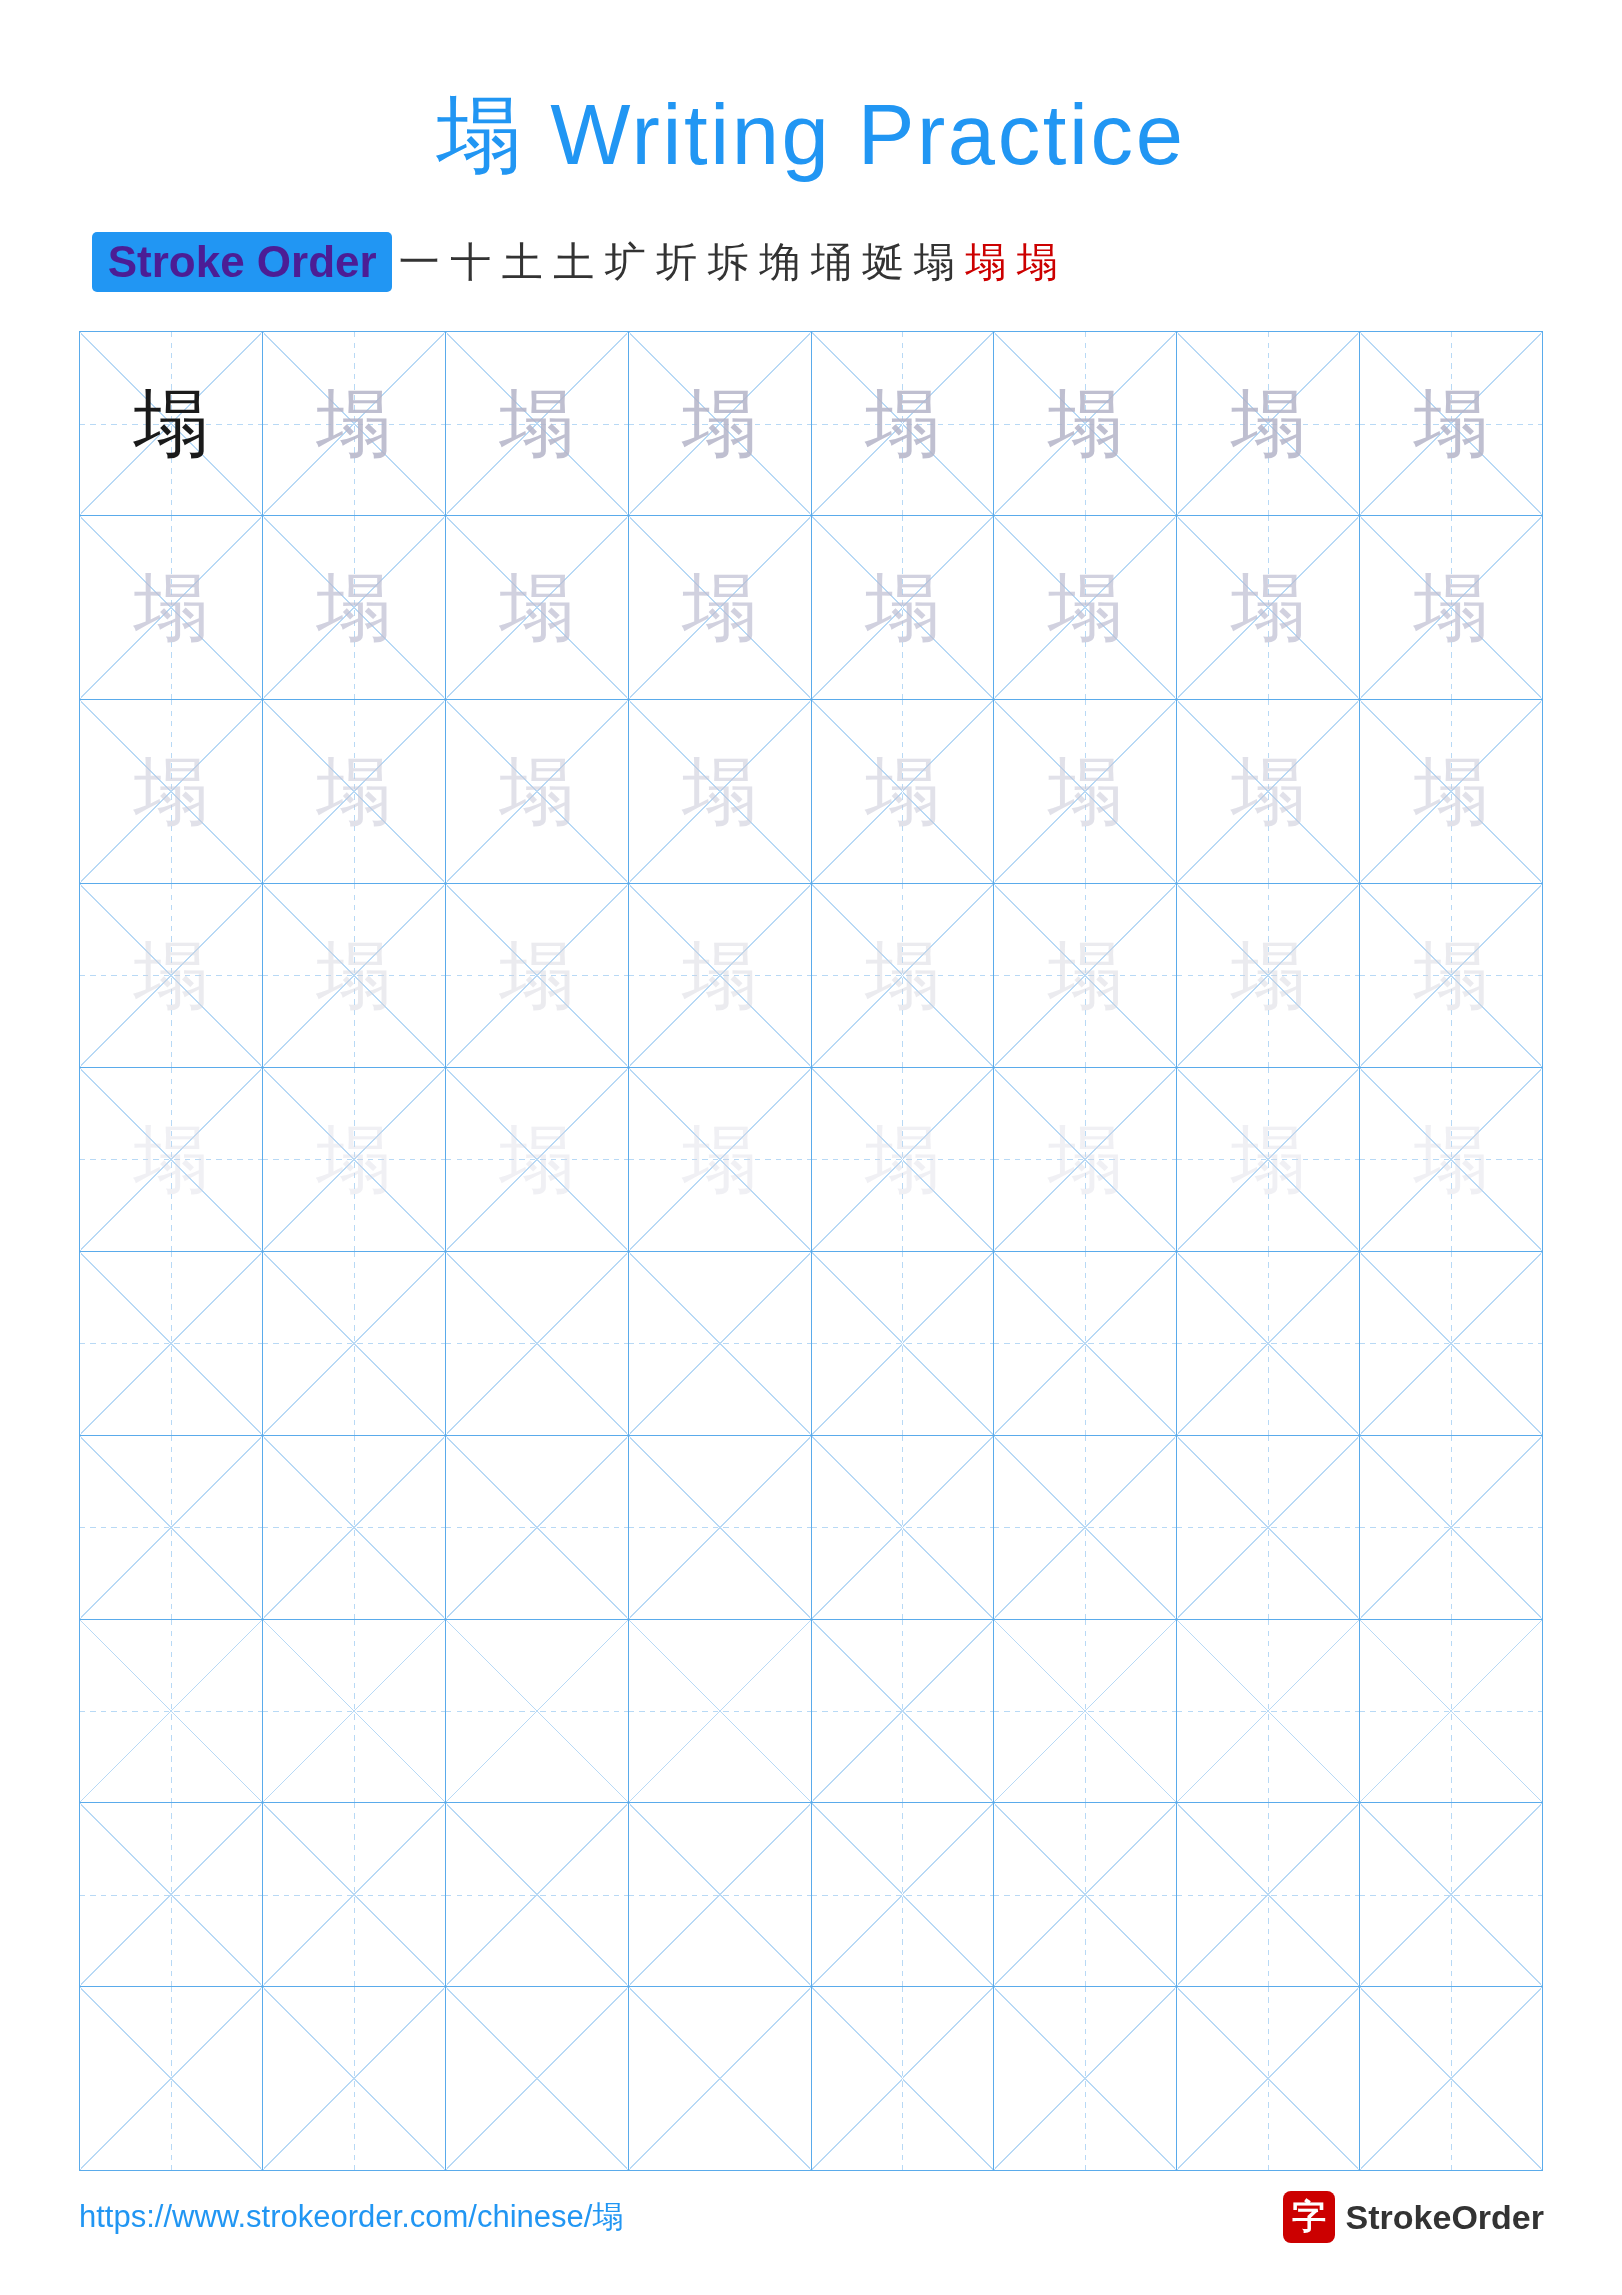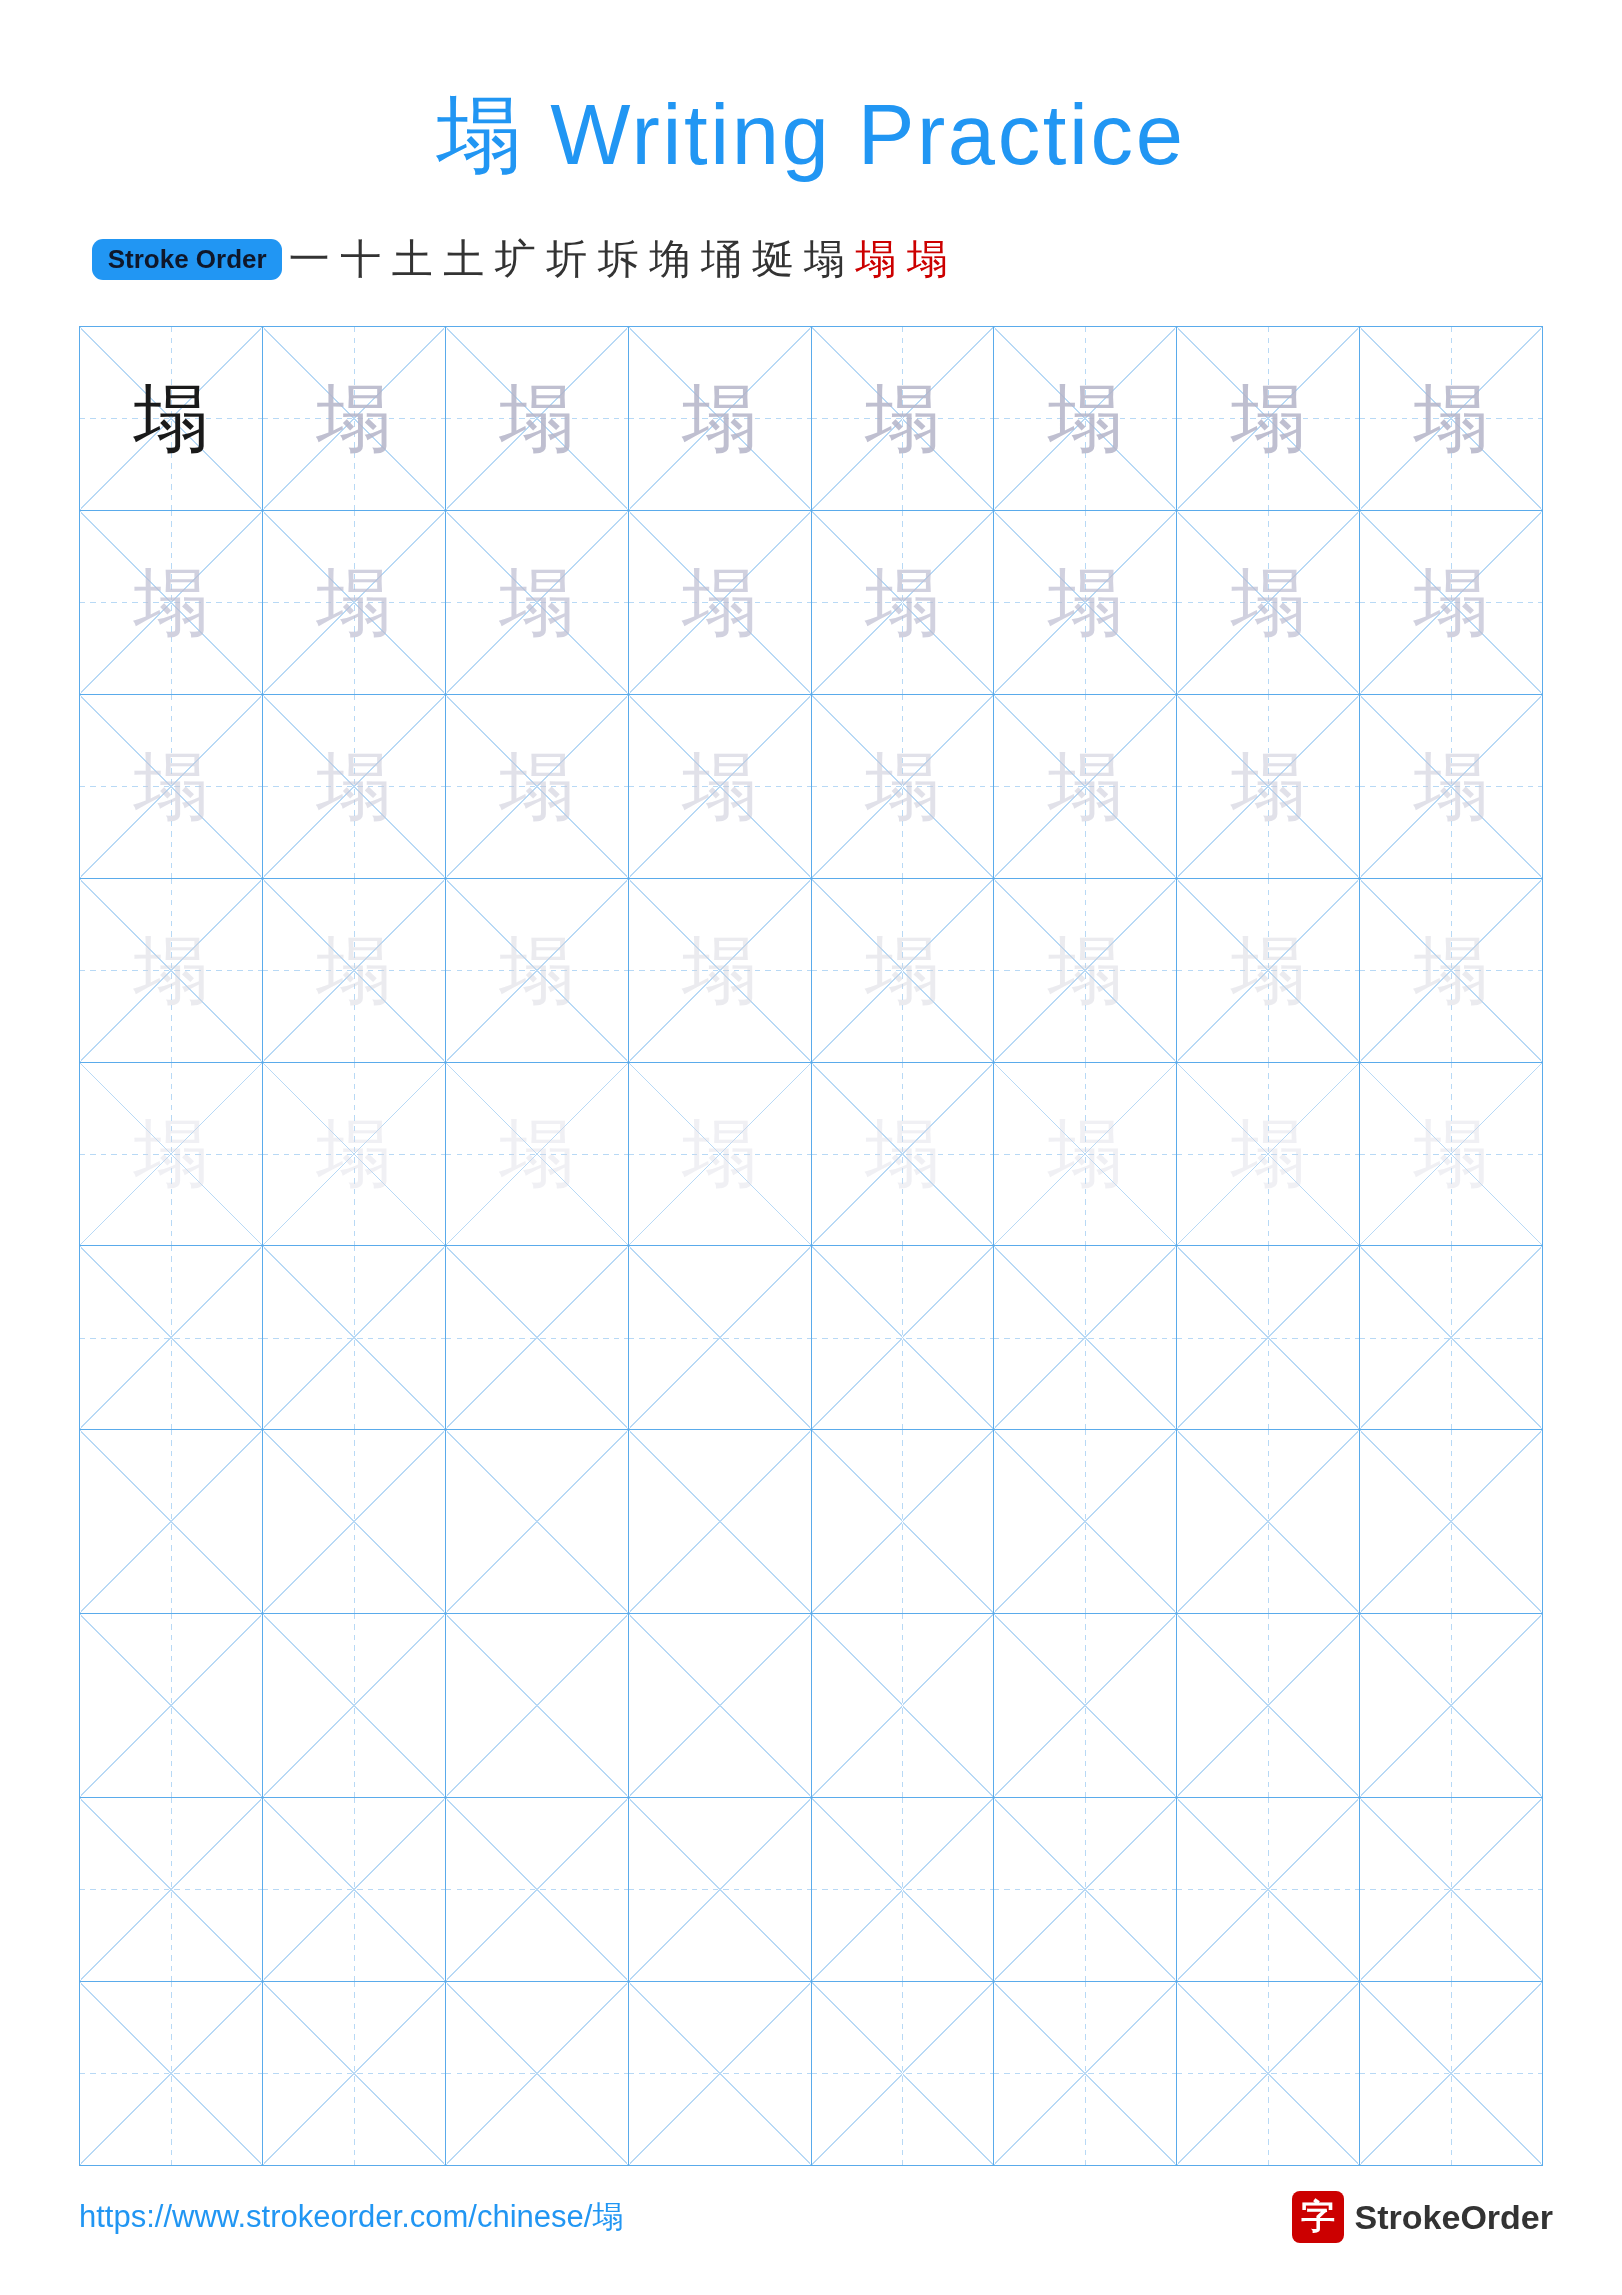--- a/index.html
+++ b/index.html
@@ -41,24 +41,24 @@
       display: flex;
       flex-wrap: wrap;
       align-items: center;
       margin-bottom: 39px;
       padding: 0 13px;
       gap: 6.5px;
     }
 
     .stroke-order-badge {
       background: #2196F3;
-      color: #0f172a;
+      color: #4c1d95;
       padding: 5.2px 15.7px;
-      border-radius: 11px;
-      font-size: 26px;
+      border-radius: 5px;
+      font-size: 44px;
       font-family: 'Arial', sans-serif;
       font-weight: bold;
       white-space: nowrap;
     }
 
     .stroke-sequence {
       display: flex;
       flex-wrap: wrap;
       align-items: center;
       gap: 10.5px;
@@ -167,21 +167,21 @@
     }
 
     .cell-char.light5 {
       color: rgba(215, 215, 225, 0.38);
     }
 
     .footer {
       position: absolute;
       bottom: 52px;
       left: 79px;
-      right: 69px;
+      right: 78px;
       display: flex;
       justify-content: space-between;
       align-items: center;
     }
 
     .footer-url {
       color: #2196F3;
       font-size: 31px;
       font-family: 'Arial', sans-serif;
     }

